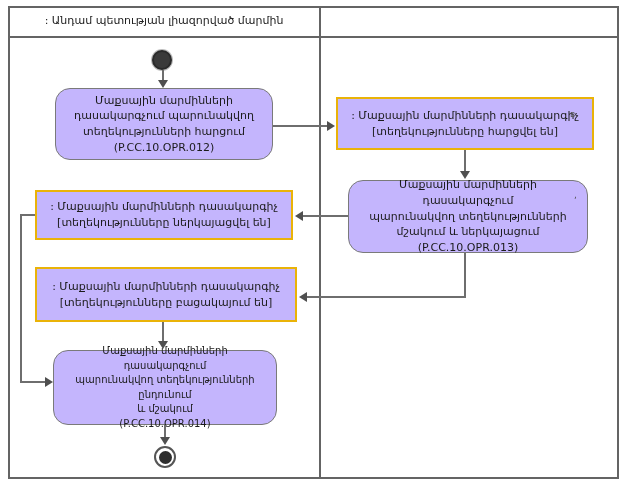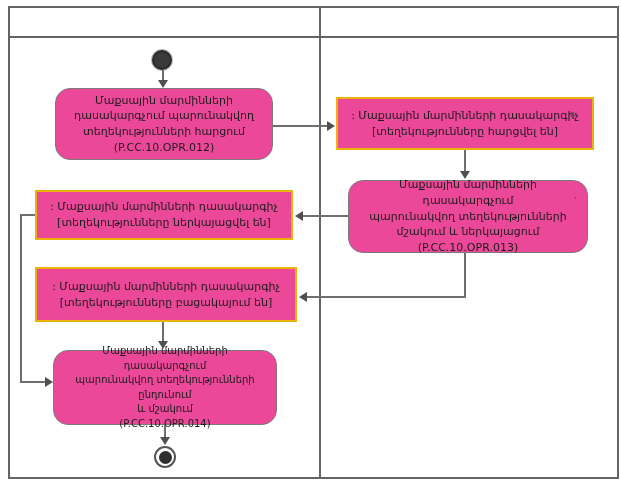--- a/index.html
+++ b/index.html
@@ -15,21 +15,21 @@
   
   .frame{border:2px solid #646464;background:transparent;}
   .hline{background:#646464;height:2px;}
   .vline{background:#646464;width:2px;}
   .lane-label{
     font-size:11px;text-align:center;color:#222;
     white-space:nowrap;
   }
   
   .node{
-    background:#ec4899;
+    background:#c4b5fd;
     display:flex;align-items:center;justify-content:center;
     text-align:center;
     box-sizing:border-box;
   }
   .action{
     border:1.5px solid #7a7a7a;
     border-radius:15px;
   }
   .object{
     border:2px solid #eab308;
@@ -69,20 +69,21 @@
 </style>
 </head>
 <body>
 
 <div id="canvas">
 
   <div class="abs frame" style="left:8px;top:6px;width:607px;height:469px;"></div>
   <div class="abs hline" style="left:8px;top:36px;width:609px;"></div>
   <div class="abs vline" style="left:319px;top:6px;height:471px;"></div>
 
+  <div class="abs lane-label" style="left:10px;top:14px;width:308px;">: Անդամ պետության լիազորված մարմին</div>
 
   <div class="abs initial-node" style="left:152px;top:50px;"></div>
   <div class="abs edge v" style="left:162px;top:70px;height:11px;"></div>
   <div class="abs ah down" style="left:158px;top:80px;"></div>
 
   <div class="abs node action" style="left:55px;top:88px;width:218px;height:72px;">
     <span class="txt">Մաքսային մարմինների
 դասակարգչում պարունակվող
 տեղեկությունների հարցում
 (P.CC.10.OPR.012)</span>

